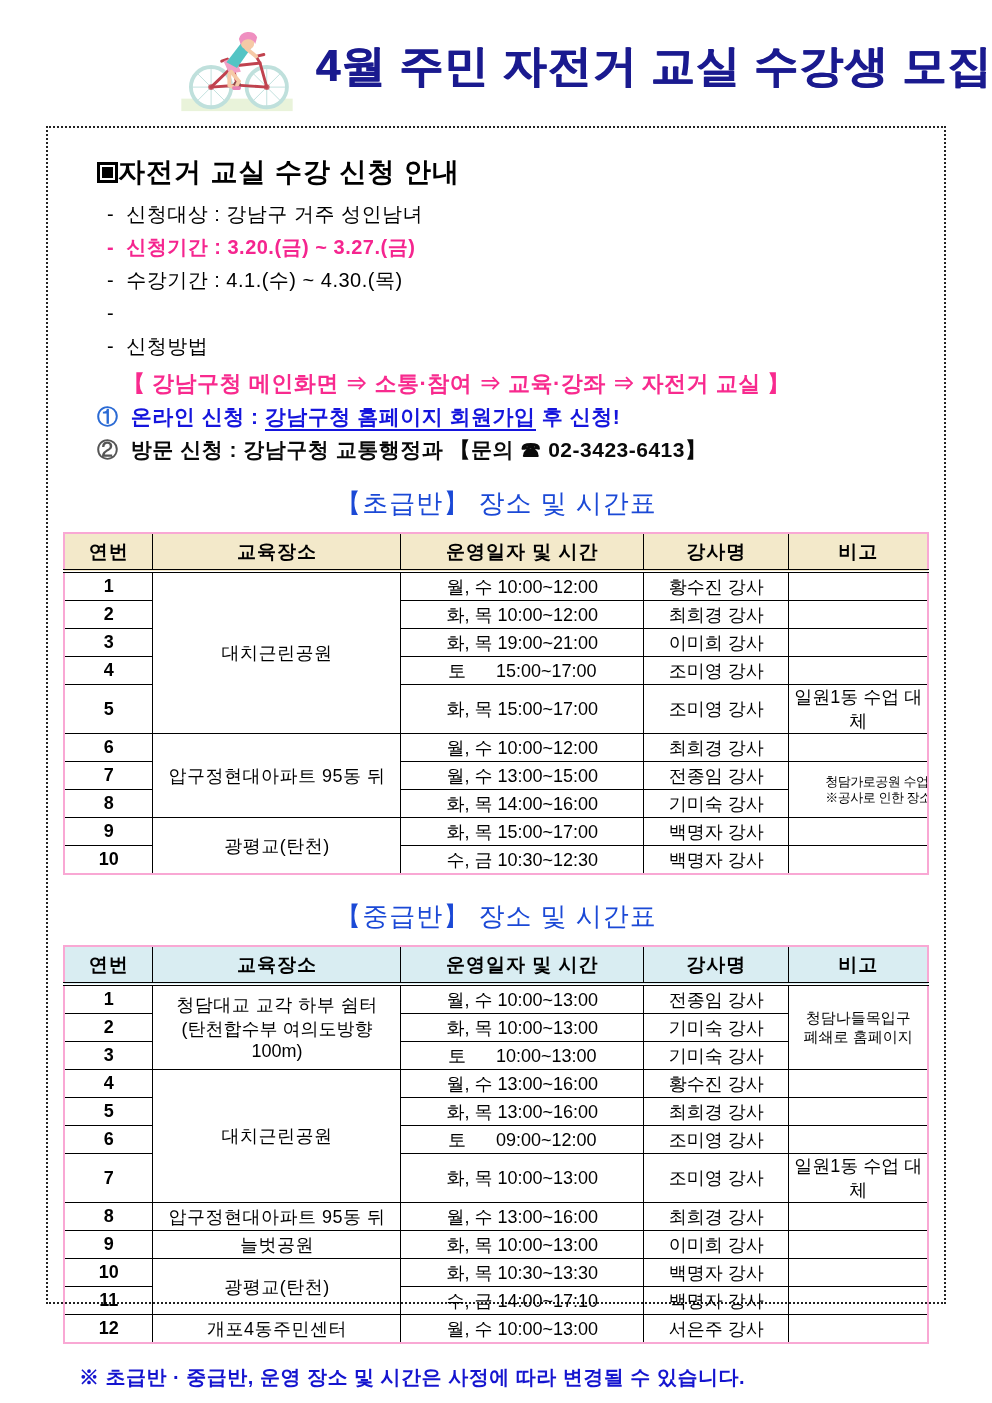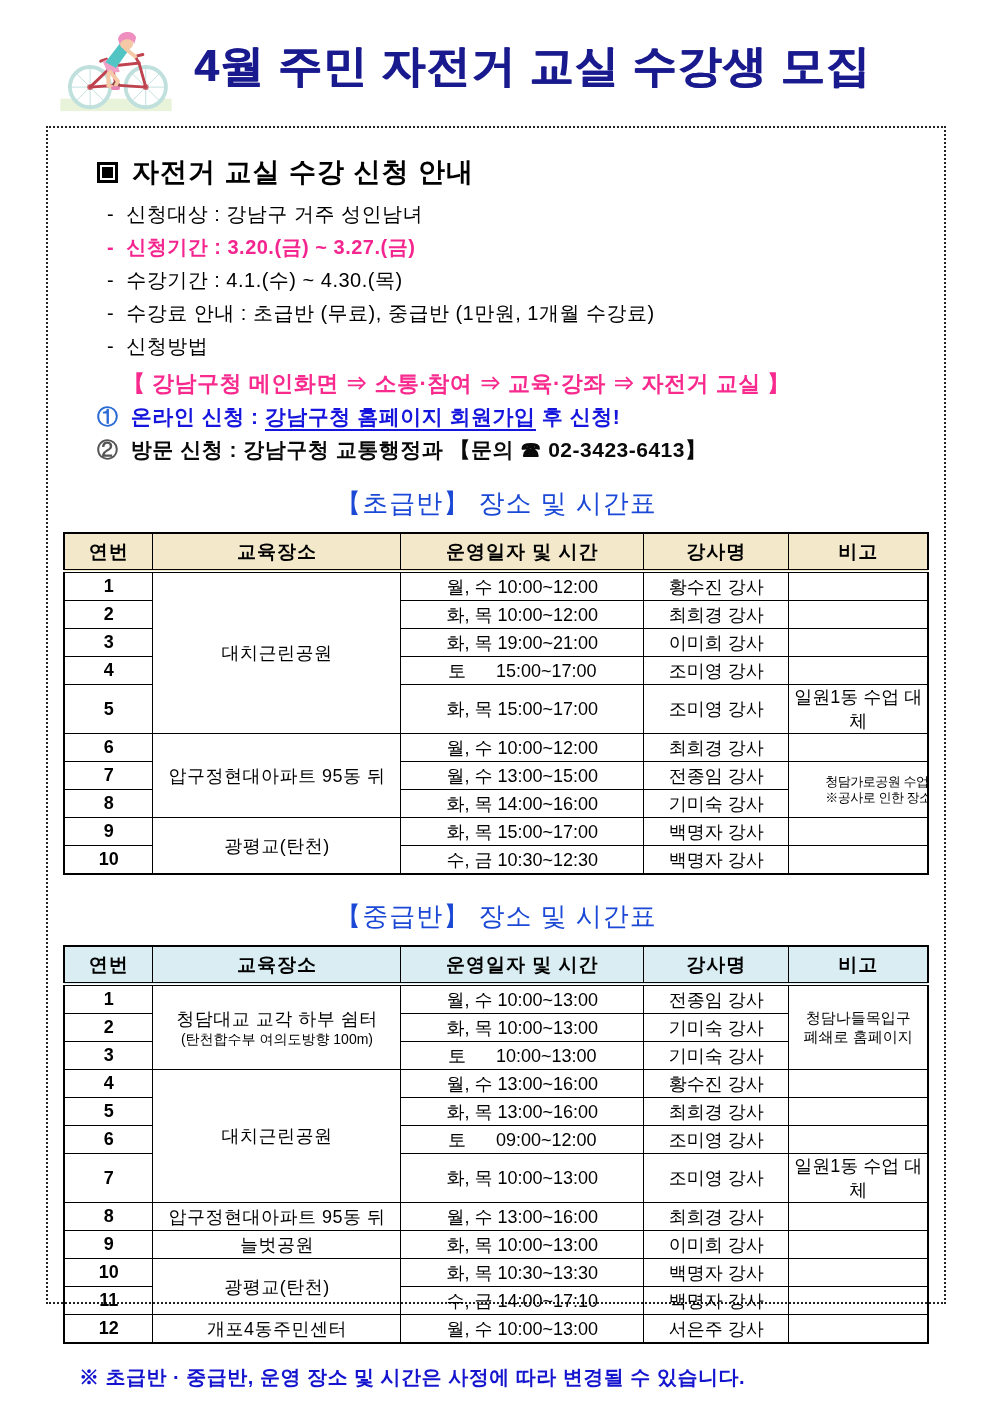--- a/index.html
+++ b/index.html
@@ -1,57 +1,57 @@
 <!DOCTYPE html>
 <html lang="ko"><head>
 <meta charset="utf-8">
 <style>
   html,body{margin:0;padding:0;background:#fff;}
   body{font-family:"Liberation Sans", sans-serif; color:#000;}
   .page{width:992px;height:1403px;margin:0 auto;background:#fff;overflow:hidden;box-sizing:border-box;}
 
   
-  .masthead{display:flex;align-items:center;padding:16px 0 0 58px;height:100px;}
+  .masthead{display:flex;align-items:center;padding:16px 0 0 58px;height:100px;justify-content:flex-end;}
   .bike-img{width:116px;height:96px;flex:0 0 auto;}
   .m-title{font-size:44px;font-weight:900;color:#1a1a8f;margin-left:20px;letter-spacing:1px;white-space:nowrap;
            text-shadow:1px 0 0 #1a1a8f;}
 
   
   .box{margin:10px 46px 0;border:2px dotted #222;height:1178px;box-sizing:border-box;padding:14px 15px 0;}
 
   
-  .notice-head{display:flex;align-items:center;gap:14px;margin:12px 0 8px 22px;font-size:27px;font-weight:800;letter-spacing:1px;padding-left:12px;}
+  .notice-head{display:flex;align-items:center;margin:12px 0 8px 22px;font-size:27px;font-weight:800;letter-spacing:1px;padding-left:12px;}
   .sq{width:15px;height:15px;border:3px solid #000;display:inline-block;position:relative;flex:0 0 auto;}
   .sq::after{content:"";position:absolute;inset:2px;background:#000;}
 
   .items{margin:6px 0 0 44px;font-size:20px;}
   .item{display:flex;gap:12px;line-height:33px;letter-spacing:.5px;}
   .item .dash{flex:0 0 auto;}
   .item.pink{color:#f5258f;font-weight:800;}
 
   .method{margin:4px 0 0 34px;}
   .m-line{font-size:21px;font-weight:800;line-height:33px;letter-spacing:.5px;}
   .m-online{color:#1515dd;}
   .m-online .circ{color:#2a6ad4;font-weight:700;margin-right:6px;}
   .u{border-bottom:2px solid #1515dd;padding-bottom:1px;}
   .m-path{color:#f82a8e;margin-left:26px;font-size:22px;}
   .m-visit{color:#0a0a0a;}
   .m-visit .circ{color:#555;font-weight:700;margin-right:6px;}
 
   
   .sec-title{text-align:center;color:#1b49d6;font-size:26px;font-weight:400;letter-spacing:1px;margin:20px 0 11px;}
   .sec-title.second{margin-top:24px;}
-  table.sched{width:100%;border-collapse:collapse;border:2px solid #000000;table-layout:fixed;}
+  table.sched{width:100%;border-collapse:collapse;border:2px solid #f9a8d4;table-layout:fixed;}
   table.sched th{height:33px;font-size:19px;font-weight:800;border:1px solid #000;border-bottom:4px double #000;letter-spacing:1px;}
   table.beginner th{background:#f3e9ca;}
   table.inter th{background:#d9edf2;}
   table.sched td{height:27px;font-size:18px;text-align:center;vertical-align:middle;border:1px solid #000;padding:0 2px;overflow:hidden;}
   td.c-no{font-weight:800;font-size:17px;}
   td.c-place{letter-spacing:.5px;}
-  .place-sub{font-size:14px;letter-spacing:0;}
+  .place-sub{font-size:18px;letter-spacing:0;}
   td.c-note{font-size:14px;}
   .note-small{font-size:13px;line-height:1.18;white-space:nowrap;letter-spacing:-.5px;margin-left:34px;}
   .note-mid{font-size:15px;line-height:1.25;}
 
   .footnote{color:#1414cf;font-weight:800;font-size:20px;margin:20px 0 0 16px;letter-spacing:.5px;}
 </style>
 </head>
 <body>
 
 <div class="page">
@@ -114,21 +114,20 @@
       <div class="item pink">
         <span class="dash">-</span>
         <span>신청기간 : 3.20.(금) ~ 3.27.(금)</span>
       </div>
       <div class="item">
         <span class="dash">-</span>
         <span>수강기간 : 4.1.(수) ~ 4.30.(목)</span>
       </div>
       <div class="item">
         <span class="dash">-</span>
-        <span>수강료 안내 : 초급반 (무료), 중급반 (1만원, 1개월 수강료)</span>
       </div>
       <div class="item">
         <span class="dash">-</span>
         <span>신청방법</span>
       </div>
     </div>
 
     <div class="method">
       <div class="m-line m-path">【 강남구청 메인화면 ⇒ 소통·참여 ⇒ 교육·강좌 ⇒ 자전거 교실 】</div>
       <div class="m-line m-online">

